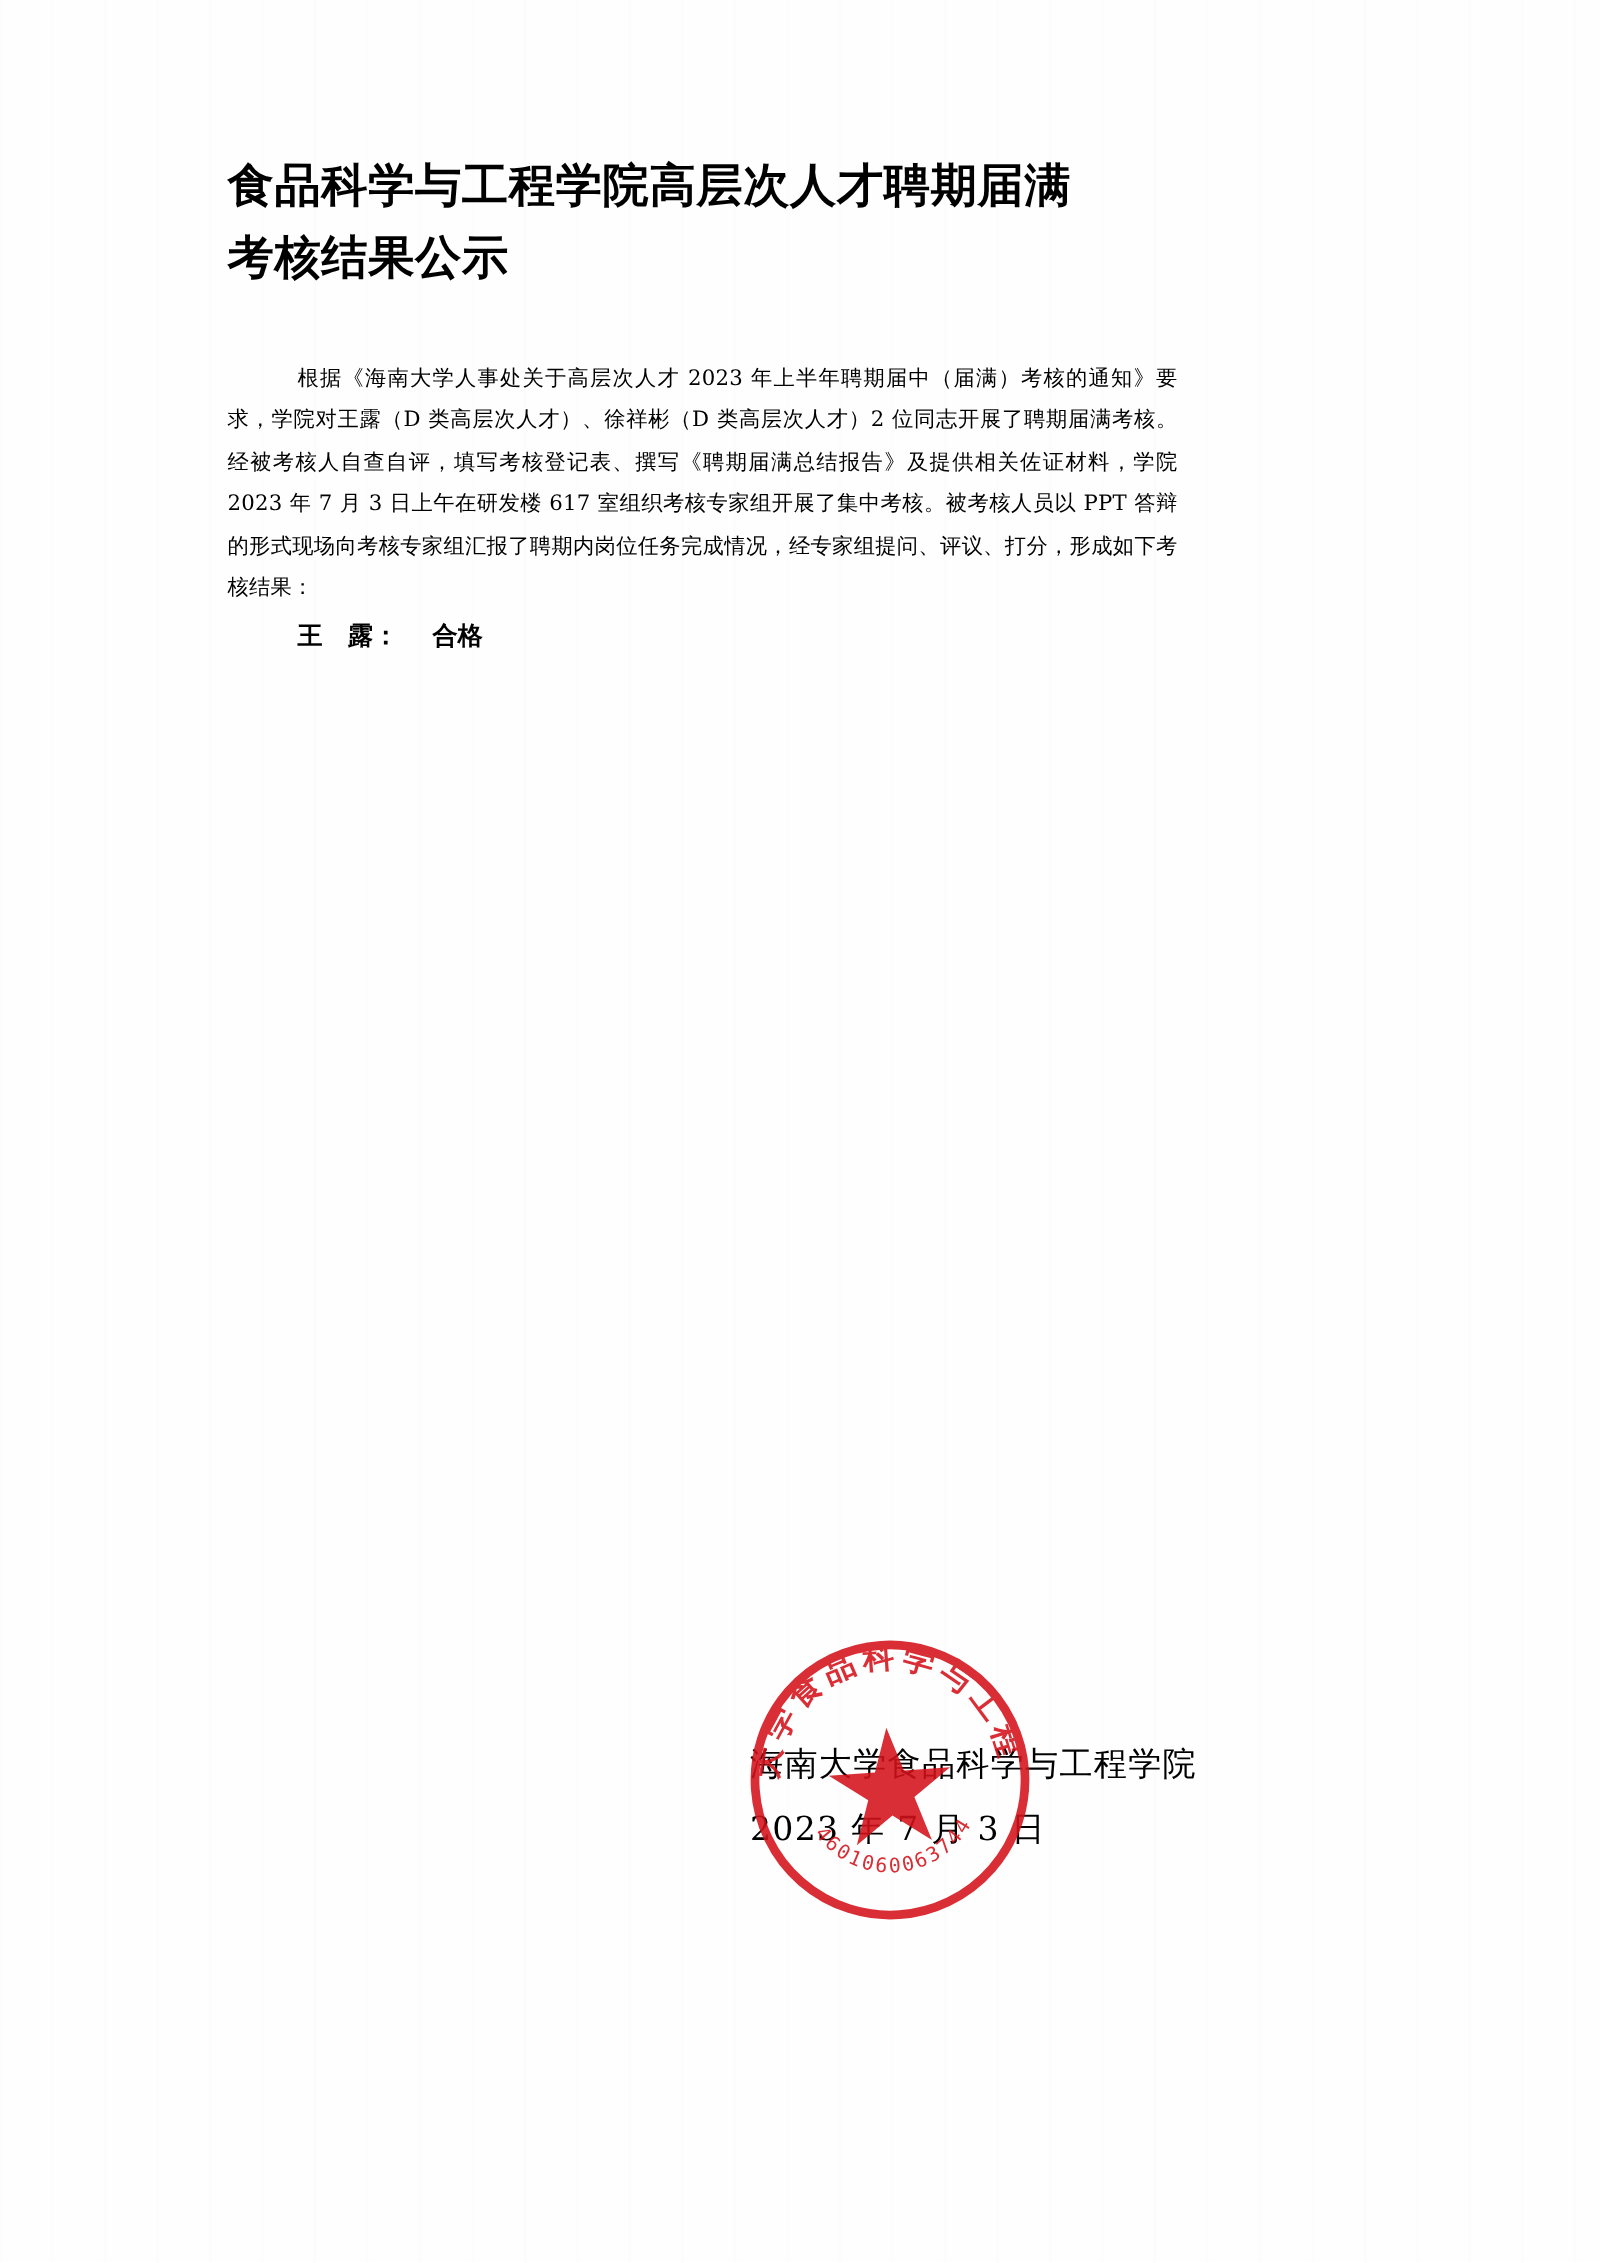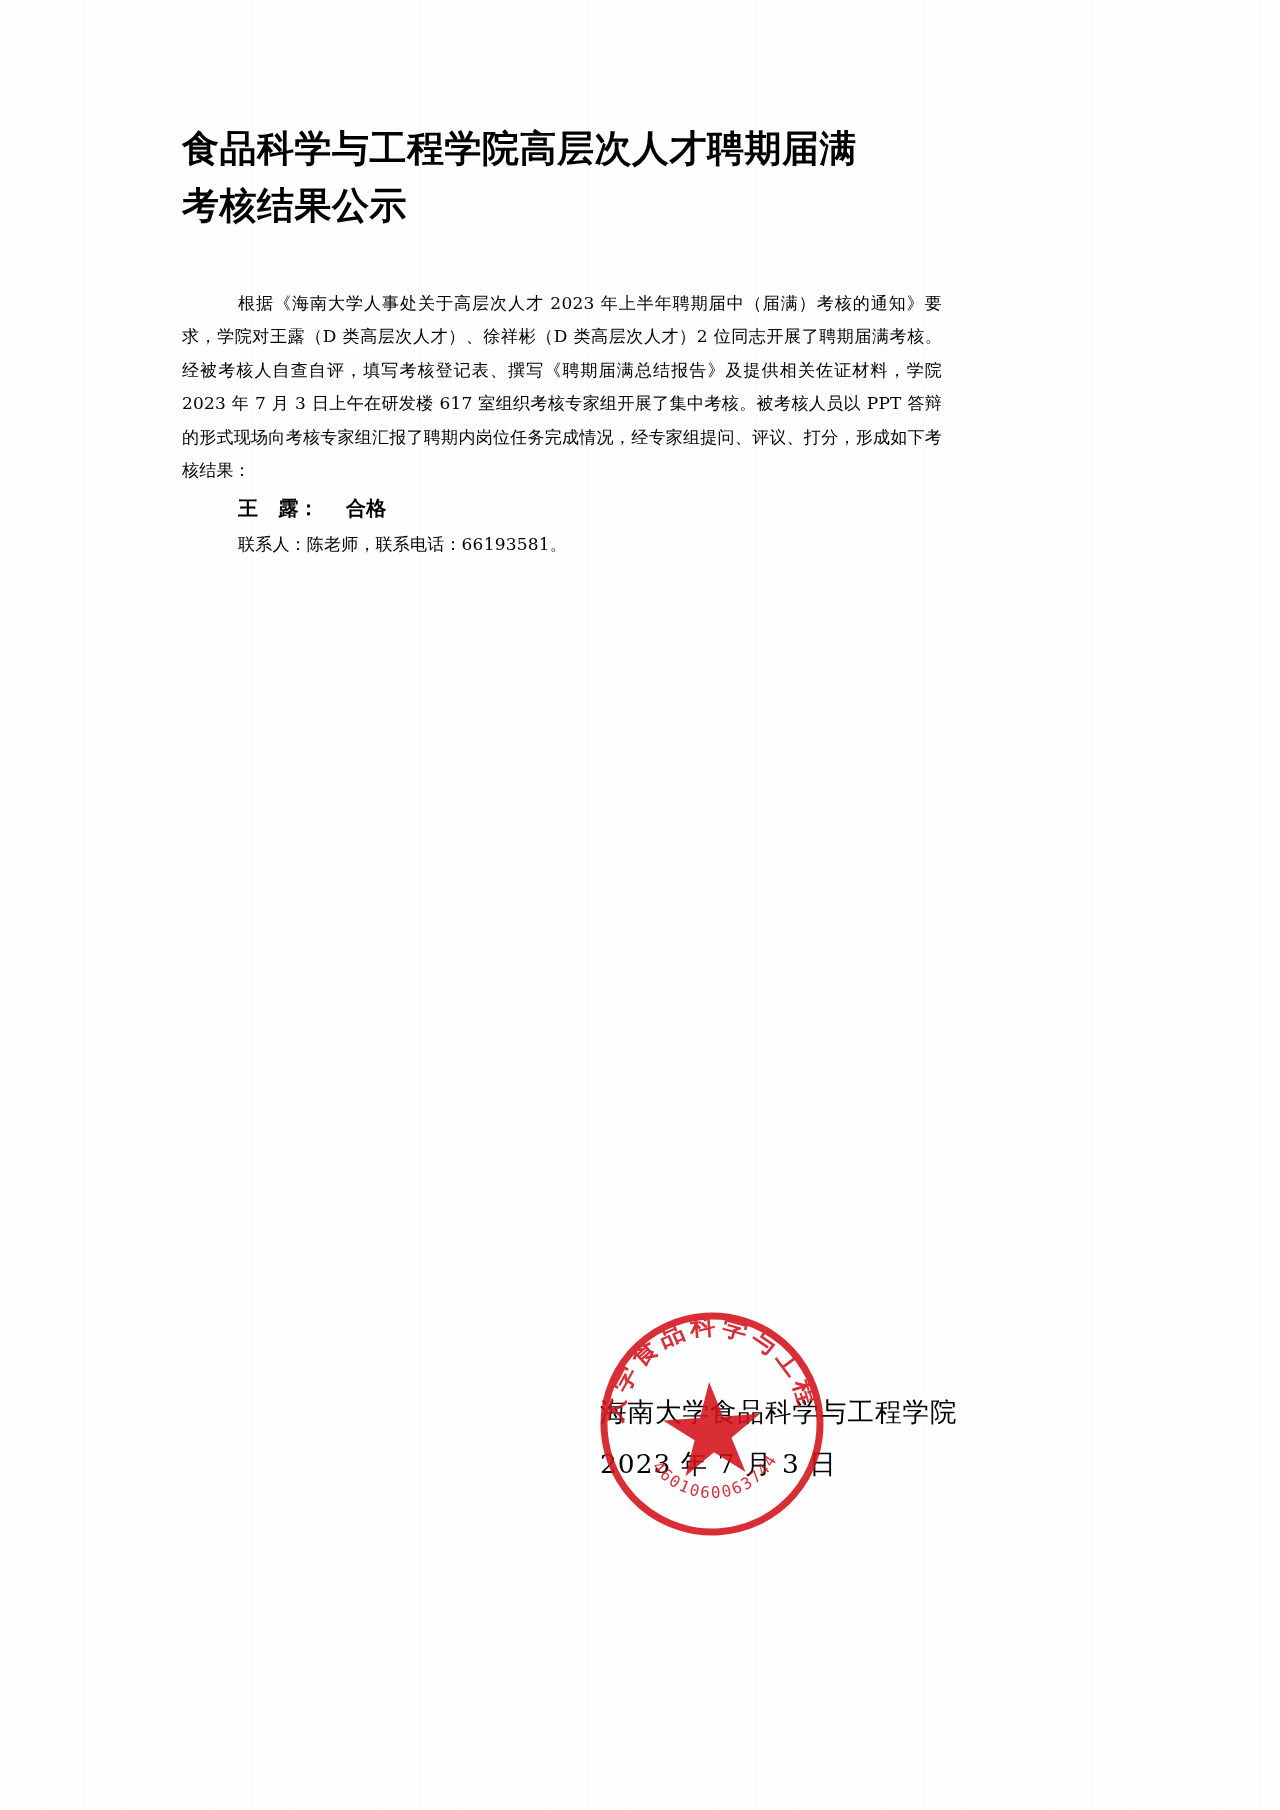--- a/index.html
+++ b/index.html
@@ -113,21 +113,20 @@
       <span class="ln">食品科学与工程学院高层次人才聘期届满</span>
       <span class="ln">考核结果公示</span>
     </h1>
 
     <p class="para indent">根据《海南大学人事处关于高层次人才 2023 年上半年聘期届中（届满）考核的通知》要求，学院对王露（D 类高层次人才）、徐祥彬（D 类高层次人才）2 位同志开展了聘期届满考核。经被考核人自查自评，填写考核登记表、撰写《聘期届满总结报告》及提供相关佐证材料，学院 2023 年 7 月 3 日上午在研发楼 617 室组织考核专家组开展了集中考核。被考核人员以 PPT 答辩的形式现场向考核专家组汇报了聘期内岗位任务完成情况，经专家组提问、评议、打分，形成如下考核结果：</p>
 
     <p class="result-line">
       <span class="nm">王　露：</span><span>合格</span>
     </p>
 
-    <p class="para indent">联系人：陈老师，联系电话：66193581。</p>
   </div>
 
   <div class="sig-block">
     <div class="sig-line">海南大学食品科学与工程学院</div>
     <div class="sig-date">2023 年 7 月 3 日</div>
   </div>
 
   <div class="seal">
     <svg viewBox="0 0 232 232" width="232" height="232" xmlns="http://www.w3.org/2000/svg">
       <defs>

